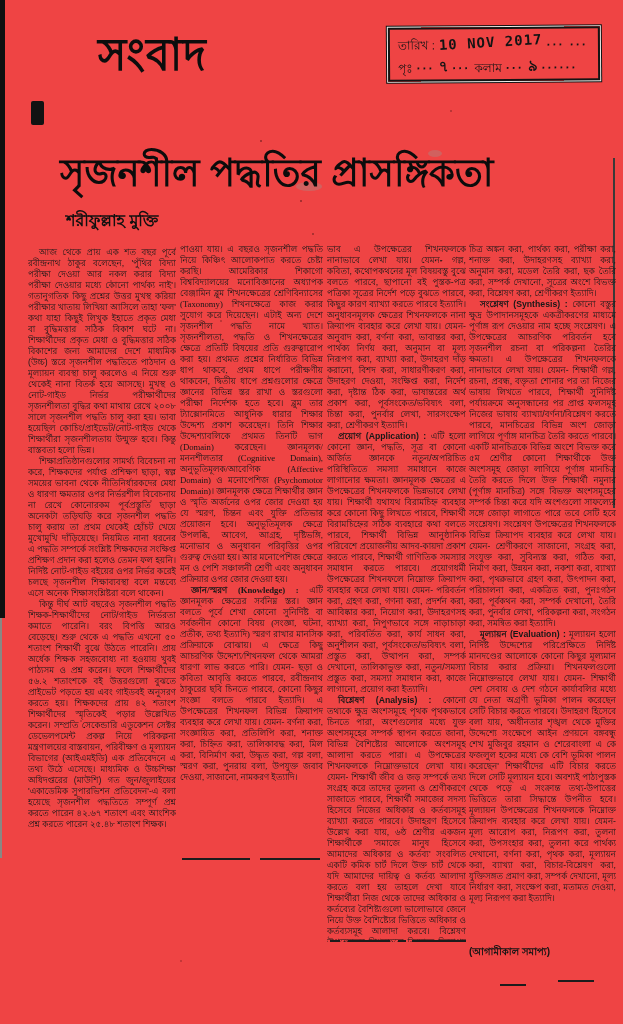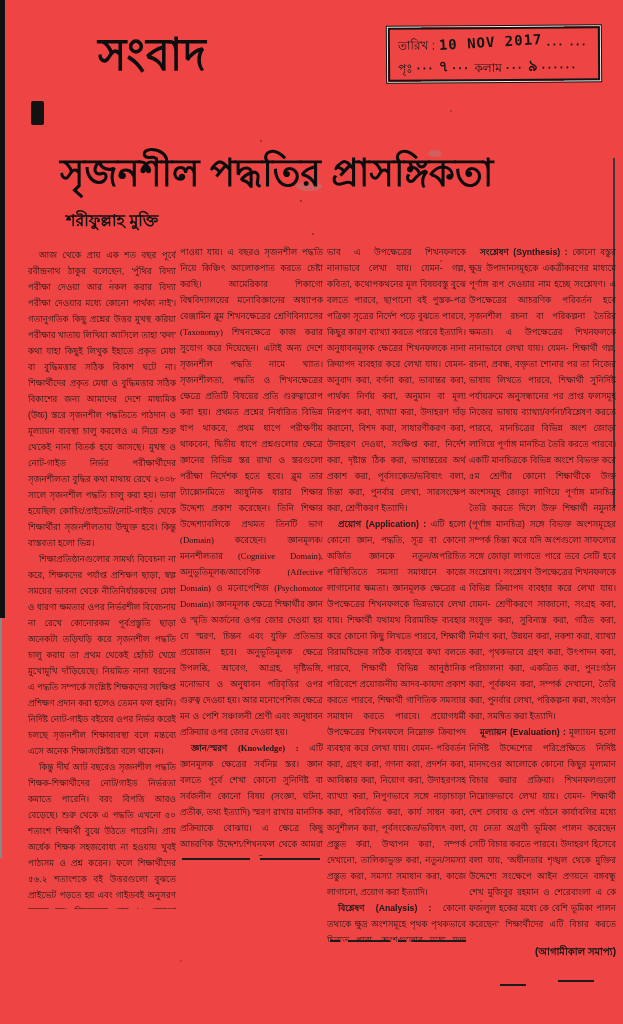--- a/index.html
+++ b/index.html
@@ -41,34 +41,34 @@
   .hand{font-weight:bold;font-size:15px;transform:translateY(-1px);display:inline-block;}
   
   .headline{
     position:absolute;left:60px;top:144px;font-size:37px;font-weight:bold;
     white-space:nowrap;color:#0c0c0c;transform:scaleY(1.04);
   }
   .author{position:absolute;left:66px;top:208px;font-size:16px;font-weight:bold;color:#101010;}
   
   .column{
     position:absolute;overflow:hidden;text-align:justify;
-    font-size:8.7px;line-height:16px;color:#181818;
+    font-size:8.7px;line-height:11px;color:#181818;
     text-rendering:optimizeLegibility;
   }
   .column p{margin:0;}
   .column p.indent{text-indent:11px;}
   .column b{font-weight:bold;}
   #col1{left:28px;top:247px;width:148px;height:662px;}
   #col2{left:180px;top:244px;width:143px;height:612px;font-family:Liberation Serif, serif;}
   #col3{left:327px;top:244px;width:139px;height:698px;}
   #col4{left:469px;top:244px;width:147px;height:688px;}
   
   .rule{position:absolute;background:#1c1c1c;height:2px;}
   .footer-note{
-    position:absolute;left:469px;top:944px;width:147px;text-align:right;
+    position:absolute;left:469px;top:944px;width:147px;text-align:left;
     font-size:10px;font-weight:bold;color:#141414;
   }
 </style>
 </head>
 <body>
 
 <div id="page">
 
   <div class="scan-edge"></div>
   <div class="scan-edge2"></div>
@@ -109,20 +109,21 @@
   <div id="col2" class="column">
       <p class=""><span>পাওয়া যায়। এ বছরও সৃজনশীল পদ্ধতি নিয়ে কিঞ্চিৎ আলোকপাত করতে চেষ্টা করছি। আমেরিকার শিকাগো বিশ্ববিদ্যালয়ের মনোবিজ্ঞানের অধ্যাপক বেঞ্জামিন ব্লুম শিখনক্ষেত্রের শ্রেণিবিন্যাসের (Taxonomy) শিখনক্ষেত্রে কাজ করার সুযোগ করে দিয়েছেন। এটাই অন্য দেশে সৃজনশীল পদ্ধতি নামে খ্যাত। সৃজনশীলতা, পদ্ধতি ও শিখনক্ষেত্রের ক্ষেত্রে প্রতিটি বিষয়ের প্রতি গুরুত্বারোপ করা হয়। প্রথমত প্রশ্নের নির্ধারিত বিভিন্ন ধাপ থাকবে, প্রথম ধাপে পরীক্ষণীয় থাকবেন, দ্বিতীয় ধাপে প্রশ্নগুলোর ক্ষেত্রে জ্ঞানের বিভিন্ন স্তর রাখা ও স্তরগুলো পরীক্ষা নির্দেশক হতে হবে। ব্লুম তার ট্যাক্সোনমিতে আধুনিক ধারার শিক্ষার উদ্দেশ্য প্রকাশ করেছেন। তিনি শিক্ষার উদ্দেশ্যাবলিকে প্রথমত তিনটি ভাগ (Domain) করেছেন। জ্ঞানমূলক/মননশীলতার (Cognitive Domain), অনুভূতিমূলক/আবেগিক (Affective Domain) ও মনোপেশিজ (Psychomotor Domain)। জ্ঞানমূলক ক্ষেত্রে শিক্ষার্থীর জ্ঞান ও স্মৃতি অর্জনের ওপর জোর দেওয়া হয় যে স্মরণ, চিন্তন এবং যুক্তি প্রতিভার প্রয়োজন হবে। অনুভূতিমূলক ক্ষেত্রে উপলব্ধি, আবেগ, আগ্রহ, দৃষ্টিভঙ্গি, মনোভাব ও অনুধাবন পরিবৃত্তির ওপর গুরুত্ব দেওয়া হয়। আর মনোপেশিজ ক্ষেত্রে মন ও পেশি সঞ্চালনী শ্রেণী এবং অনুধাবন প্রক্রিয়ার ওপর জোর দেওয়া হয়।</span></p>
       <p class="indent"><b>জ্ঞান/স্মরণ (Knowledge) :</b> <span>এটি জ্ঞানমূলক ক্ষেত্রের সর্বনিম্ন স্তর। জ্ঞান বলতে পূর্বে শেখা কোনো সুনির্দিষ্ট বা সর্বজনীন কোনো বিষয় (সংজ্ঞা, ঘটনা, প্রতীক, তথ্য ইত্যাদি) স্মরণ রাখার মানসিক প্রক্রিয়াকে বোঝায়। এ ক্ষেত্রে কিছু আচরণিক উদ্দেশ্য/শিখনফল থেকে আমরা ধারণা লাভ করতে পারি। যেমন- ছড়া ও কবিতা আবৃত্তি করতে পারবে, রবীন্দ্রনাথ ঠাকুরের ছবি চিনতে পারবে, কোনো কিছুর সংজ্ঞা বলতে পারবে ইত্যাদি। এ উপক্ষেত্রের শিখনফল বিভিন্ন ক্রিয়াপদ ব্যবহার করে লেখা যায়। যেমন- বর্ণনা করা, সংজ্ঞায়িত করা, প্রতিলিপি করা, শনাক্ত করা, চিহ্নিত করা, তালিকাবদ্ধ করা, মিল করা, বিনির্মাণ করা, উদ্ধৃত করা, গল্প বলা, স্মরণ করা, পুনরায় বলা, উপযুক্ত জবাব দেওয়া, সাজানো, নামকরণ ইত্যাদি।</span></p>
     </div>
   <div id="col3" class="column">
       <p class=""><span>ভাব এ উপক্ষেত্রের শিখনফলকে নানাভাবে লেখা যায়। যেমন- গল্প, কবিতা, কথোপকথনের মূল বিষয়বস্তু বুঝে বলতে পারবে, ছাপানো বই পুস্তক-পত্র পত্রিকা সূত্রের নির্দেশ পড়ে বুঝতে পারবে, কিছুর কারণ ব্যাখ্যা করতে পারবে ইত্যাদি। অনুধাবনমূলক ক্ষেত্রের শিখনফলকে নানা ক্রিয়াপদ ব্যবহার করে লেখা যায়। যেমন- অনুবাদ করা, বর্ণনা করা, ভাবান্তর করা, পার্থক্য নির্ণয় করা, অনুমান বা মূল্য নিরূপণ করা, ব্যাখ্যা করা, উদাহরণ দাঁড় করানো, বিশদ করা, সাধারণীকরণ করা, উদাহরণ দেওয়া, সংক্ষিপ্ত করা, নির্দেশ করা, দৃষ্টান্ত ঠিক করা, ভাষান্তরের অর্থ প্রকাশ করা, পূর্বসংকেত/ভবিষ্যৎ বলা, চিন্তা করা, পুনর্বার লেখা, সারসংক্ষেপ করা, শ্রেণীকরণ ইত্যাদি।</span></p>
       <p class="indent"><b>প্রয়োগ (Application) :</b> <span>এটি হলো কোনো জ্ঞান, পদ্ধতি, সূত্র বা কোনো অর্জিত জ্ঞানকে নতুন/অপরিচিত পরিস্থিতিতে সমস্যা সমাধানে কাজে লাগানোর ক্ষমতা। জ্ঞানমূলক ক্ষেত্রের এ উপক্ষেত্রের শিখনফলকে ভিন্নভাবে লেখা যায়। শিক্ষার্থী যথাযথ বিরামচিহ্ন ব্যবহার করে কোনো কিছু লিখতে পারবে, শিক্ষার্থী বিরামচিহ্নের সঠিক ব্যবহারে কথা বলতে পারবে, শিক্ষার্থী বিভিন্ন আনুষ্ঠানিক পরিবেশে প্রয়োজনীয় আদব-কায়দা প্রকাশ করতে পারবে, শিক্ষার্থী গাণিতিক সমস্যার সমাধান করতে পারবে। প্রয়োগধর্মী উপক্ষেত্রের শিখনফলে নিম্নোক্ত ক্রিয়াপদ ব্যবহার করে লেখা যায়। যেমন- পরিবর্তন করা, গ্রহণ করা, গণনা করা, প্রদর্শন করা, আবিষ্কার করা, নিয়োগ করা, উদাহরণসহ ব্যাখ্যা করা, নিপুণভাবে সঙ্গে নাড়াচাড়া করা, পরিবর্তিত করা, কার্য সাধন করা, অনুশীলন করা, পূর্বসংকেত/ভবিষ্যৎ বলা, প্রস্তুত করা, উত্থাপন করা, সম্পর্ক দেখানো, তালিকাভুক্ত করা, নতুন/সমস্যা প্রস্তুত করা, সমস্যা সমাধান করা, কাজে লাগানো, প্রয়োগ করা ইত্যাদি।</span></p>
       <p class="indent"><b>বিশ্লেষণ (Analysis) :</b> <span>কোনো তথ্যকে ক্ষুদ্র অংশসমূহে পৃথক পৃথকভাবে চিনতে পারা, অংশগুলোর মধ্যে যুক্ত অংশসমূহের সম্পর্ক স্থাপন করতে জানা, বিভিন্ন বৈশিষ্ট্যের আলোকে অংশসমূহ আলাদা করতে পারা। এ উপক্ষেত্রের শিখনফলকে নিম্নোক্তভাবে লেখা যায়। যেমন- শিক্ষার্থী জীব ও জড় সম্পর্কে তথ্য সংগ্রহ করে তাদের তুলনা ও শ্রেণীকরণে সাজাতে পারবে, শিক্ষার্থী সমাজের সদস্য হিসেবে নিজের অধিকার ও কর্তব্যসমূহ ব্যাখ্যা করতে পারবে। উদাহরণ হিসেবে উল্লেখ করা যায়, ৬ষ্ঠ শ্রেণীর একজন শিক্ষার্থীকে 'সমাজে মানুষ হিসেবে আমাদের অধিকার ও কর্তব্য' সংবলিত একটি কমিক চার্ট দিলে উক্ত চার্ট থেকে যদি আমাদের দায়িত্ব ও কর্তব্য আলাদা করতে বলা হয় তাহলে দেখা যাবে শিক্ষার্থীরা নিজ থেকে তাদের অধিকার ও কর্তব্যের বৈশিষ্ট্যগুলো ভালোভাবে জেনে নিয়ে উক্ত বৈশিষ্ট্যের ভিত্তিতে অধিকার ও কর্তব্যসমূহ আলাদা করবে। বিশ্লেষণ উপক্ষেত্রের শিখনফলে নিম্নোক্ত ক্রিয়াপদ ব্যবহার করে লেখা যায়। যেমন- পরখ করে দেখা, মূল্য নিরূপণ করা, ভেঙে</span></p>
     </div>
   <div id="col4" class="column">
+      <p class=""><span>চিত্র অঙ্কন করা, পার্থক্য করা, পরীক্ষা করা, শনাক্ত করা, উদাহরণসহ ব্যাখ্যা করা, অনুমান করা, মডেল তৈরি করা, ছক তৈরি করা, সম্পর্ক দেখানো, সূত্রের অংশে বিভক্ত করা, বিশ্লেষণ করা, শ্রেণীকরণ ইত্যাদি।</span></p>
       <p class="indent"><b>সংশ্লেষণ (Synthesis) :</b> <span>কোনো বস্তুর ক্ষুদ্র উপাদানসমূহকে একত্রীকরণের মাধ্যমে পূর্ণাঙ্গ রূপ দেওয়ার নাম হচ্ছে সংশ্লেষণ। এ উপক্ষেত্রের আচরণিক পরিবর্তন হবে সৃজনশীল রচনা বা পরিকল্পনা তৈরির ক্ষমতা। এ উপক্ষেত্রের শিখনফলকে নানাভাবে লেখা যায়। যেমন- শিক্ষার্থী গল্প, রচনা, প্রবন্ধ, বক্তৃতা শোনার পর তা নিজের ভাষায় লিখতে পারবে, শিক্ষার্থী সুনির্দিষ্ট পর্যায়ক্রমে অনুসন্ধানের পর প্রাপ্ত ফলসমূহ নিজের ভাষায় ব্যাখ্যা/বর্ণনা/বিশ্লেষণ করতে পারবে, মানচিত্রের বিভিন্ন অংশ জোড়া লাগিয়ে পূর্ণাঙ্গ মানচিত্র তৈরি করতে পারবে। একটি মানচিত্রকে বিভিন্ন অংশে বিভক্ত করে ৫ম শ্রেণীর কোনো শিক্ষার্থীকে উক্ত অংশসমূহ জোড়া লাগিয়ে পূর্ণাঙ্গ মানচিত্র তৈরি করতে দিলে উক্ত শিক্ষার্থী নমুনার (পূর্ণাঙ্গ মানচিত্র) সঙ্গে বিভক্ত অংশসমূহের সম্পর্ক চিন্তা করে যদি অংশগুলো সাফল্যের সঙ্গে জোড়া লাগাতে পারে তবে সেটি হবে সংশ্লেষণ। সংশ্লেষণ উপক্ষেত্রের শিখনফলকে বিভিন্ন ক্রিয়াপদ ব্যবহার করে লেখা যায়। যেমন- শ্রেণীকরণে সাজানো, সংগ্রহ করা, সংযুক্ত করা, সুবিন্যস্ত করা, গঠিত করা, নির্মাণ করা, উন্নয়ন করা, নকশা করা, ব্যাখ্যা করা, পৃথকভাবে গ্রহণ করা, উৎপাদন করা, পরিচালনা করা, একত্রিত করা, পুনঃগঠন করা, পূর্বকথন করা, সম্পর্ক দেখানো, তৈরি করা, পুনর্বার লেখা, পরিকল্পনা করা, সংগঠন করা, সমন্বিত করা ইত্যাদি।</span></p>
       <p class="indent"><b>মূল্যায়ন (Evaluation) :</b> <span>মূল্যায়ন হলো নির্দিষ্ট উদ্দেশ্যের পরিপ্রেক্ষিতে নির্দিষ্ট মানদণ্ডের আলোকে কোনো কিছুর মূল্যমান বিচার করার প্রক্রিয়া। শিখনফলগুলো নিম্নোক্তভাবে লেখা যায়। যেমন- শিক্ষার্থী দেশ সেবায় ও দেশ গঠনে কার্যাবলির মধ্যে যে নেতা অগ্রণী ভূমিকা পালন করেছেন সেটি বিচার করতে পারবে। উদাহরণ হিসেবে বলা যায়, 'অধীনতার শৃঙ্খল থেকে মুক্তির উদ্দেশ্যে সংক্ষেপে আইন প্রণয়নে বঙ্গবন্ধু শেখ মুজিবুর রহমান ও শেরেবাংলা এ কে ফজলুল হকের মধ্যে কে বেশি ভূমিকা পালন করেছেন' শিক্ষার্থীদের এটি বিচার করতে দিলে সেটি মূল্যায়ন হবে। অবশ্যই পাঠ্যপুস্তক থেকে পড়ে এ সংক্রান্ত তথ্য-উপাত্তের ভিত্তিতে তারা সিদ্ধান্তে উপনীত হবে। মূল্যায়ন উপক্ষেত্রের শিখনফলকে নিম্নোক্ত ক্রিয়াপদ ব্যবহার করে লেখা যায়। যেমন- মূল্য আরোপ করা, নিরূপণ করা, তুলনা করা, উপসংহার করা, তুলনা করে পার্থক্য দেখানো, বর্ণনা করা, পৃথক করা, মূল্যায়ন করা, ব্যাখ্যা করা, বিচার-বিশ্লেষণ করা, যুক্তিসঙ্গত প্রমাণ করা, সম্পর্ক দেখানো, মূল্য নির্ধারণ করা, সংক্ষেপ করা, মতামত দেওয়া, মূল্য নিরূপণ করা ইত্যাদি।</span></p>
     </div>
 
   <div class="rule" style="left:182px;top:858px;width:68px;"></div>
   <div class="rule" style="left:260px;top:858px;width:60px;"></div>
   <div class="rule" style="left:330px;top:940px;width:10px;"></div>
   <div class="rule" style="left:348px;top:940px;width:42px;"></div>
   <div class="rule" style="left:398px;top:940px;width:8px;"></div>
   <div class="rule" style="left:412px;top:940px;width:54px;"></div>

